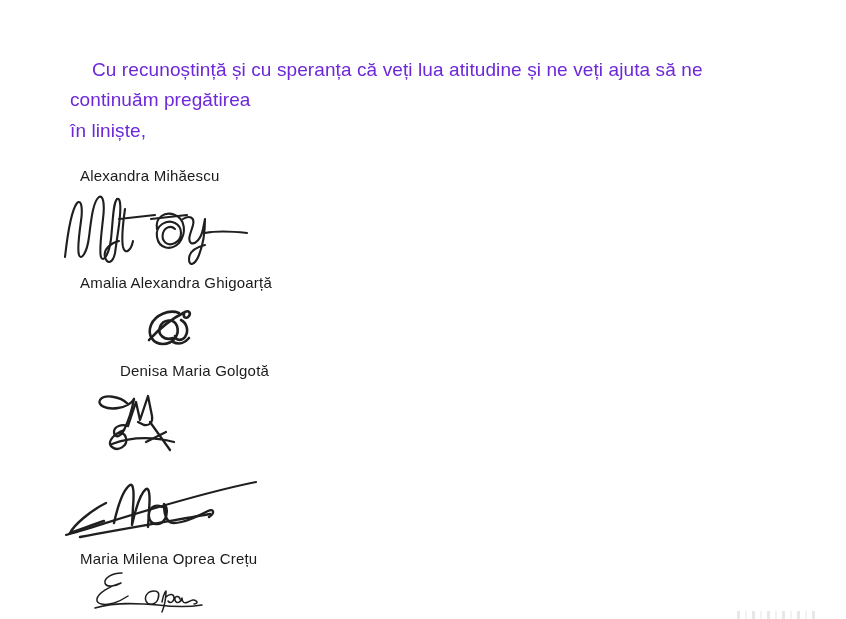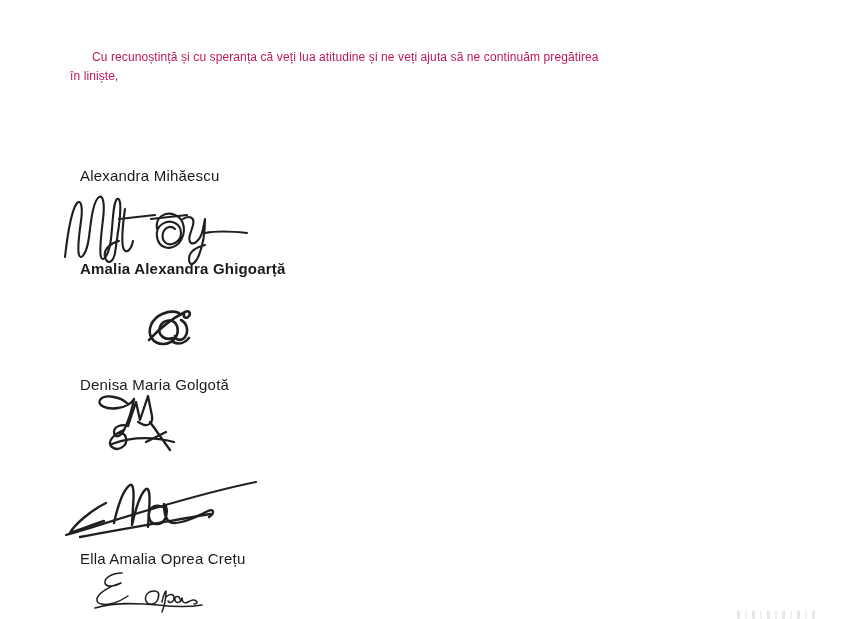--- a/index.html
+++ b/index.html
@@ -7,45 +7,45 @@
     position:relative;
     width:846px; height:619px;
     background:#ffffff;
     overflow:hidden;
     font-family:"Liberation Sans", sans-serif;
   }
   .closing-paragraph {
     position:absolute;
     left:70px; top:36px;
     width:706px;
-    font-size:12px;
+    font-size:19px;
     line-height:1.6;
-    color:#be185d;
+    color:#6d28d9;
     text-indent:22px;
     white-space:pre-line;
     letter-spacing:0.1px;
   }
   .signatory-name {
     position:absolute;
     left:80px;
     font-size:15px;
     color:#1b1b1b;
     letter-spacing:0.2px;
     white-space:nowrap;
   }
   .sig { position:absolute; }
   .sig path {
     fill:none;
     stroke:#1f1f1f;
     stroke-linecap:round;
     stroke-linejoin:round;
   }
   .name-1 { top:167px; }
-  .name-2 { top:260px;font-weight:bold; }
-  .name-3 { top:376px; }
+  .name-2 { top:274px; }
+  .name-3 { top:362px;margin-left:40px; }
   .name-4 { top:464px; }
   .name-5 { top:550px; }
   .sig-1 { left:63px;  top:189px; }
   .sig-2 { left:145px; top:307px; }
   .sig-3 { left:94px;  top:392px; }
   .sig-4 { left:62px;  top:477px; }
   .sig-5 { left:92px;  top:569px; }
   .edge-artifact {
     position:absolute;
     left:737px; top:611px;
@@ -92,21 +92,21 @@
   </svg>
 
   <svg class="sig sig-4" width="196" height="63" viewBox="0 0 196 63">
     <path stroke-width="2.2" d="M4,58 C40,48 120,20 194,5"></path>
     <path stroke-width="2.4" d="M44,26 C28,34 12,48 8,56 C20,52 32,47 42,44"></path>
     <path stroke-width="2.4" d="M52,46 C56,28 62,12 68,8 C72,6 72,18 71,30 L70,48 C74,30 79,16 84,12 C88,10 88,22 87,34 L86,50"></path>
     <path stroke-width="2.4" d="M100,30 C92,26 86,32 87,40 C88,48 98,50 103,42 C106,36 105,29 102,27 C102,36 104,46 112,46 C122,46 134,40 146,34 C152,31 153,36 147,40"></path>
     <path stroke-width="2.4" d="M18,60 C60,52 120,42 148,37"></path>
   </svg>
 
-  <div class="signatory-name name-5">Ella Amalia Oprea Crețu</div>
+  <div class="signatory-name name-5">Maria Milena Oprea Crețu</div>
   <svg class="sig sig-5" width="113" height="45" viewBox="0 0 113 45">
     <path stroke-width="1.5" d="M30,4 C20,4 12,9 13,14 C14,19 24,17 29,14 C18,17 6,24 5,30 C4,35 12,37 22,34 C28,32 33,29 36,27"></path>
     <path stroke-width="1.5" d="M3,39 C22,33 44,34 66,36 C82,38 98,38 110,36"></path>
     <path stroke-width="1.5" d="M62,22 C56,22 52,27 54,32 C56,37 64,36 66,30 C68,24 66,22 62,22 M70,33 C71,28 72,24 74,22 C74,30 72,38 70,43 M74,28 C78,24 82,25 82,29 C82,33 78,35 76,32 M88,30 C87,26 82,27 83,31 C84,35 89,34 90,29 C90,33 92,35 96,33 C100,31 102,30 104,32 C106,33 105,35 102,35"></path>
   </svg>
 
   <div class="edge-artifact"></div>
 
 </div>
 

